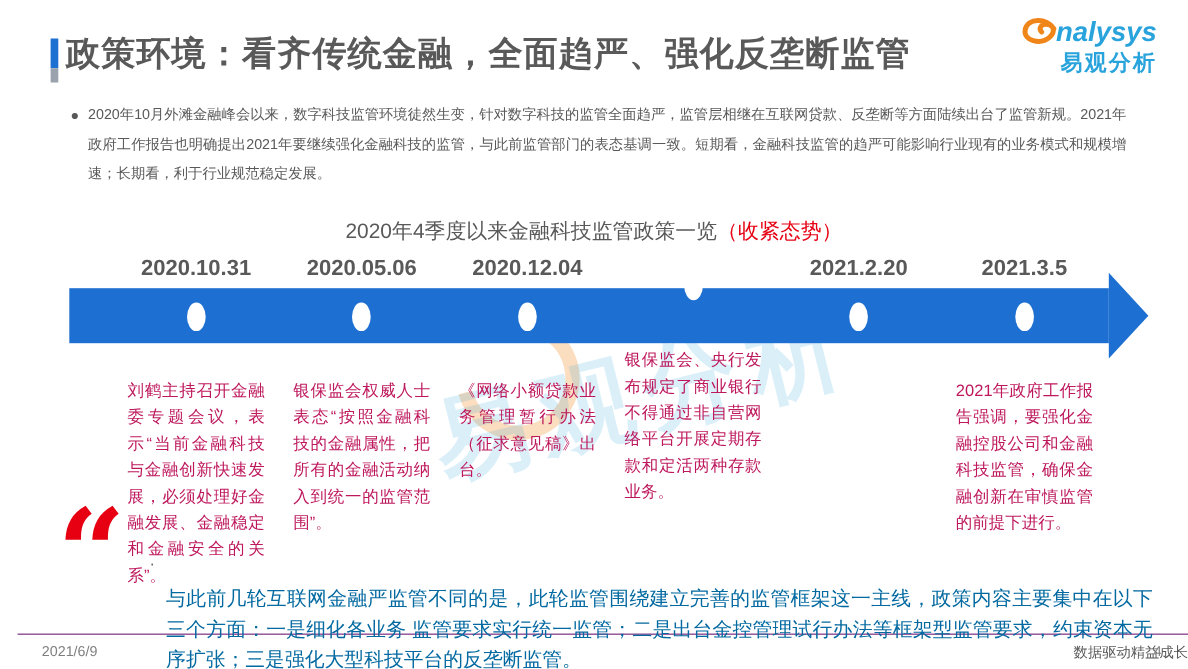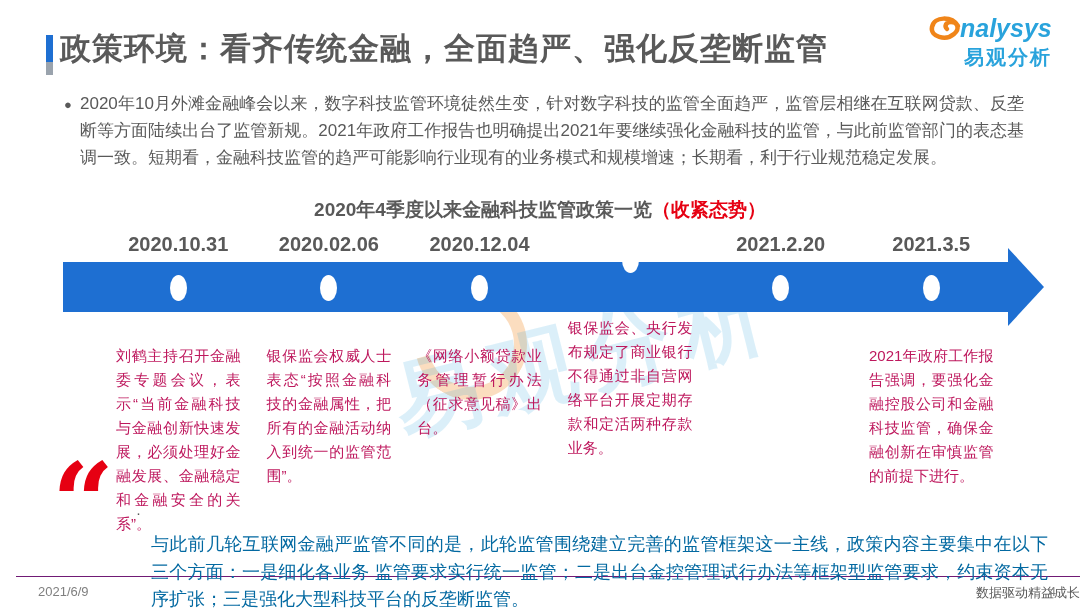--- a/index.html
+++ b/index.html
@@ -10,28 +10,28 @@
   .accent-bar-blue{position:absolute;left:46px;top:35px;width:7px;height:27px;background:#1e6fd2;}
   .accent-bar-gray{position:absolute;left:46px;top:62px;width:7px;height:13px;background:#9aa3ad;}
   .page-title{position:absolute;left:60px;top:28px;font-size:31px;font-weight:bold;color:#595959;letter-spacing:1px;white-space:nowrap;}
 
   
   .logo{position:absolute;right:16px;top:10px;width:140px;height:64px;}
 
   
   .intro{position:absolute;left:64px;top:90px;width:960px;display:flex;}
   .intro-bullet{flex:0 0 16px;color:#595959;font-size:13px;line-height:27px;margin-top:1px;}
-  .intro-text{flex:1;font-size:17px;line-height:27px;color:#595959;text-align:justify;}
+  .intro-text{flex:1;font-size:13px;line-height:27px;color:#595959;text-align:justify;}
 
   
   .watermark{position:absolute;left:390px;top:300px;z-index:0;opacity:.16;transform:rotate(-14deg);color:#29a3dc;font-size:86px;font-weight:bold;letter-spacing:12px;white-space:nowrap;}
   .watermark-swirl{position:absolute;left:415px;top:288px;z-index:0;width:86px;height:86px;border:13px solid rgba(240,133,25,.28);border-radius:50%;border-left-color:transparent;transform:rotate(30deg);}
 
   
-  .chart-title{position:absolute;left:0;right:0;top:197px;text-align:center;font-size:19px;font-weight:bold;color:#595959;z-index:2;}
+  .chart-title{position:absolute;left:0;right:0;top:197px;text-align:center;font-size:19px;font-weight:normal;color:#595959;z-index:2;}
   .chart-title .hl{color:#e60012;}
   .arrow-band{position:absolute;left:63px;top:262px;width:945px;height:50px;background:#1e6fd2;z-index:1;}
   .arrow-head{position:absolute;left:1008px;top:248px;width:0;height:0;border-top:39px solid transparent;border-bottom:39px solid transparent;border-left:36px solid #1e6fd2;z-index:1;}
   .timeline-grid{position:absolute;left:103px;top:230px;width:904px;display:flex;z-index:2;}
   .event-col{width:150.6px;flex:0 0 auto;}
   .event-date{text-align:center;font-size:20px;font-weight:bold;color:#595959;height:28px;line-height:28px;}
   .event-dot{width:17px;height:26px;border-radius:50%;background:#ffffff;margin:17px auto 0 auto;}
   .event-text{margin-top:43px;padding:0 13px;font-size:15px;line-height:24px;color:#be185d;text-align:justify;}
 
   
@@ -76,21 +76,21 @@
   <div class="arrow-band"></div>
   <div class="arrow-head"></div>
 
   <div class="timeline-grid">
     <div class="event-col">
       <div class="event-date">2020.10.31</div>
       <div class="event-dot"></div>
       <div class="event-text">刘鹤主持召开金融委专题会议，表示“当前金融科技与金融创新快速发展，必须处理好金融发展、金融稳定和金融安全的关系”。</div>
     </div>
     <div class="event-col">
-      <div class="event-date">2020.02.06</div>
+      <div class="event-date">2020.05.06</div>
       <div class="event-dot"></div>
       <div class="event-text">银保监会权威人士表态“按照金融科技的金融属性，把所有的金融活动纳入到统一的监管范围”。</div>
     </div>
     <div class="event-col">
       <div class="event-date">2020.12.04</div>
       <div class="event-dot"></div>
       <div class="event-text">《网络小额贷款业务管理暂行办法（征求意见稿》出台。</div>
     </div>
     <div class="event-col">
       <div class="event-dot"></div>

